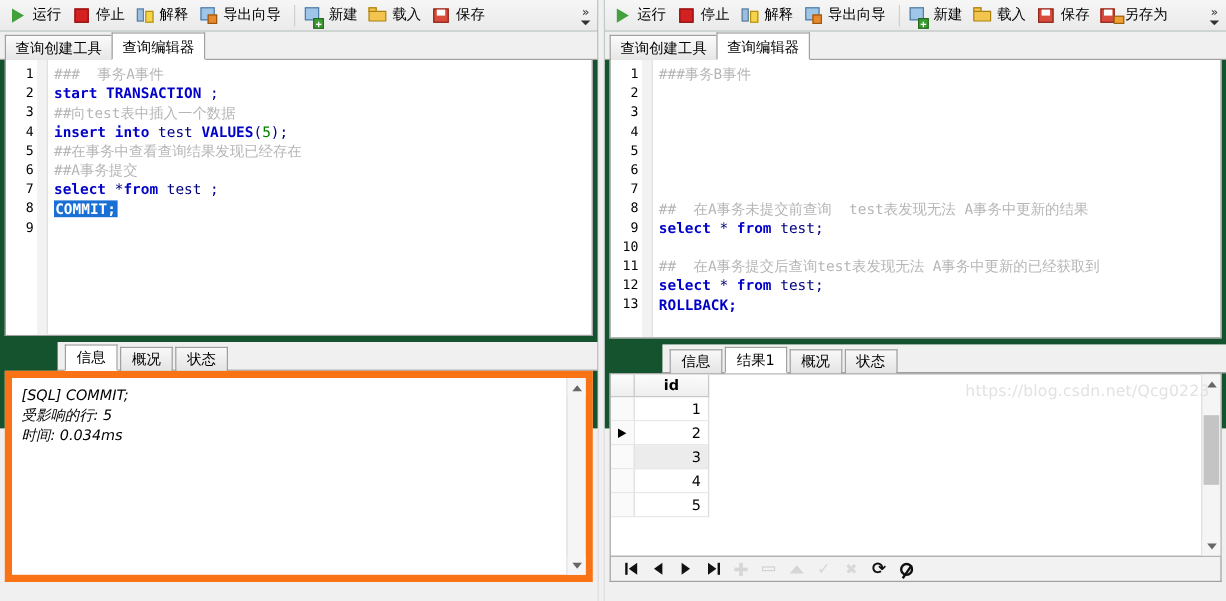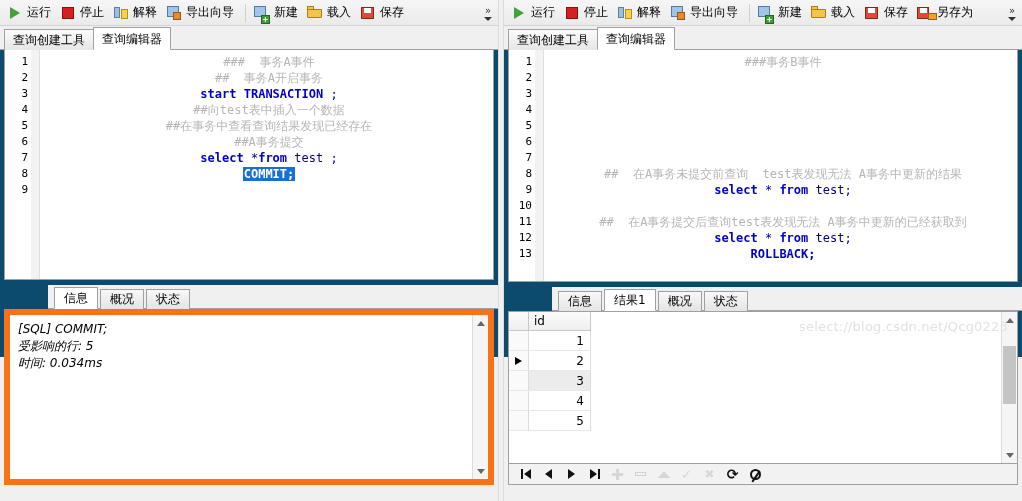--- a/index.html
+++ b/index.html
@@ -4,21 +4,21 @@
 <style>
   html,body{margin:0;padding:0;}
   body{
     width:1022px;height:501px;overflow:hidden;
     background:#f0f0f0;
     font-family:"Liberation Sans","DejaVu Sans",sans-serif;
     font-size:12px;color:#000;
     -webkit-font-smoothing:none;
   }
   .app{display:flex;width:1022px;height:501px;}
-  .pane{position:relative;height:357px;background:#0c4a6e;box-sizing:border-box;}
+  .pane{position:relative;height:357px;background:#14532d;box-sizing:border-box;}
   .pane.left{width:498px;}
   .gap{width:6px;height:501px;background:#f0f0f0;border-left:1px solid #dcdcdc;border-right:1px solid #dcdcdc;box-sizing:border-box;}
   .pane.right{width:518px;}
 
   
   .toolbar{
     height:26px;display:flex;align-items:center;
     background:linear-gradient(to bottom,#f6f6f6,#eaeaea);
     border-bottom:1px solid #d4d4d4;
     padding-left:4px;position:relative;box-sizing:border-box;
@@ -70,21 +70,21 @@
     position:relative;background:#fff;border:1px solid #a0a0a0;border-top:none;
     margin:0 4px;box-sizing:border-box;overflow:hidden;
   }
   .pane.left .editor{height:230px;}
   .pane.right .editor{height:232px;}
   .ed-inner{display:flex;height:100%;}
   .gutter{width:26px;flex:0 0 26px;background:#fff;text-align:right;padding-top:4px;box-sizing:border-box;}
   .gutter .ln{font-family:"DejaVu Sans Mono","Liberation Mono",monospace;font-size:11px;color:#000;height:16px;line-height:16px;padding-right:3px;}
   .gstripe{width:9px;flex:0 0 9px;background:#f2f2f2;border-right:1px solid #e0e0e0;box-sizing:border-box;}
   .code{flex:1;padding-top:4px;padding-left:5px;box-sizing:border-box;overflow:hidden;white-space:nowrap;}
-  .cl{height:16px;line-height:16px;font-family:"DejaVu Sans Mono","Liberation Mono",monospace;font-size:12px;white-space:pre;text-align:center;}
+  .cl{height:16px;line-height:16px;font-family:"DejaVu Sans Mono","Liberation Mono",monospace;font-size:12px;white-space:pre;}
   .cm{color:#b6b6b6;}
   .kw{color:#0000c8;font-weight:bold;}
   .id2{color:#000080;}
   .num{color:#008000;}
   .sel{background:#1a6fd4;color:#fff;font-weight:bold;padding:0 1px;}
 
   
   .btabstrip{height:24px;display:flex;align-items:flex-end;background:#f0f0f0;padding-left:6px;margin-top:5px;box-sizing:border-box;position:relative;margin-left:48px;}
   .btabstrip::after{content:"";position:absolute;left:0;right:0;bottom:0;height:1px;background:#a0a0a0;}
   .btab{height:20px;line-height:19px;padding:0 9px;border:1px solid #a0a0a0;border-bottom:none;
@@ -103,21 +103,21 @@
   .vsb .arrow.bot{position:absolute;bottom:0;left:0;right:0;}
   .vsb .chevu{width:0;height:0;border-left:4px solid transparent;border-right:4px solid transparent;border-bottom:5px solid #666;}
   .vsb .chevd{width:0;height:0;border-left:4px solid transparent;border-right:4px solid transparent;border-top:5px solid #666;}
   .vsb .thumb{position:absolute;left:1px;right:1px;background:#c4c4c4;cursor:default;}
 
   
   .gridbox{position:relative;background:#fff;border:1px solid #a0a0a0;margin:0 4px;box-sizing:border-box;overflow:hidden;}
   .pane.right .gridbox{height:153px;}
   .gtable{border-collapse:collapse;font-family:"DejaVu Sans",sans-serif;font-size:12px;table-layout:fixed;}
   .gtable th{background:linear-gradient(to bottom,#fcfcfc,#eeeeee);border-right:1px solid #c8c8c8;border-bottom:1px solid #c8c8c8;
-    font-weight:normal;text-align:left;padding:2px 5px;height:18px;box-sizing:border-box;}
+    font-weight:bold;text-align:center;padding:2px 5px;height:18px;box-sizing:border-box;}
   .gtable td{border-right:1px solid #dcdcdc;border-bottom:1px solid #e8e8e8;padding:2px 6px;height:20px;box-sizing:border-box;}
   .ind-col{width:14px;min-width:14px;background:#fafafa;border-right:1px solid #c8c8c8;text-align:center;padding:0;}
   .id-col{width:62px;text-align:right;}
   tr.cur .ind-col{position:relative;}
   tr.cur .ind-col .tri{width:0;height:0;border-left:7px solid #000;border-top:4px solid transparent;border-bottom:4px solid transparent;margin:0 auto;}
   tr.hl td.id-col{background:#ececec;}
 
   
   .navbar{height:21px;display:flex;align-items:center;gap:2px;background:#f2f2f2;border:1px solid #a0a0a0;border-top:none;
     margin:0 4px;padding-left:6px;box-sizing:border-box;}
@@ -199,23 +199,23 @@
             <div class="ln">4</div>
             <div class="ln">5</div>
             <div class="ln">6</div>
             <div class="ln">7</div>
             <div class="ln">8</div>
             <div class="ln">9</div>
           </div>
         <div class="gstripe"></div>
         <div class="code" id="lcode">
             <div class="cl"><span class="cm">###  事务A事件</span></div>
-            <div class="cl"><span class="cm">##  事务A开启事务</span></div>
             <div class="cl"><span class="kw">start</span><span> </span><span class="kw">TRANSACTION</span><span class="id2"> ;</span></div>
             <div class="cl"><span class="cm">##向test表中插入一个数据</span></div>
+            <div class="cl"><span class="kw">insert</span><span> </span><span class="kw">into</span><span class="id2"> test </span><span class="kw">VALUES</span><span class="id2">(</span><span class="num">5</span><span class="id2">);</span></div>
             <div class="cl"><span class="cm">##在事务中查看查询结果发现已经存在</span></div>
             <div class="cl"><span class="cm">##A事务提交</span></div>
             <div class="cl"><span class="kw">select</span><span class="id2"> *</span><span class="kw">from</span><span class="id2"> test ;</span></div>
             <div class="cl"><span class="sel">COMMIT;</span></div>
           </div>
       </div>
     </div>
 
     <div class="btabstrip">
       <div class="btab active">信息</div>
@@ -411,15 +411,15 @@
           <span class="ic-x">✖</span>
         </div>
       <div class="nbtn">
           <span class="ic-refresh">⟳</span>
         </div>
       <div class="nbtn">
           <span class="ic-cancel"></span>
         </div>
     </div>
 
-    <div class="watermark">select://blog.csdn.net/Qcg0223</div>
+    <div class="watermark">https://blog.csdn.net/Qcg0223</div>
   </div>
 </div>
 
 </body></html>

